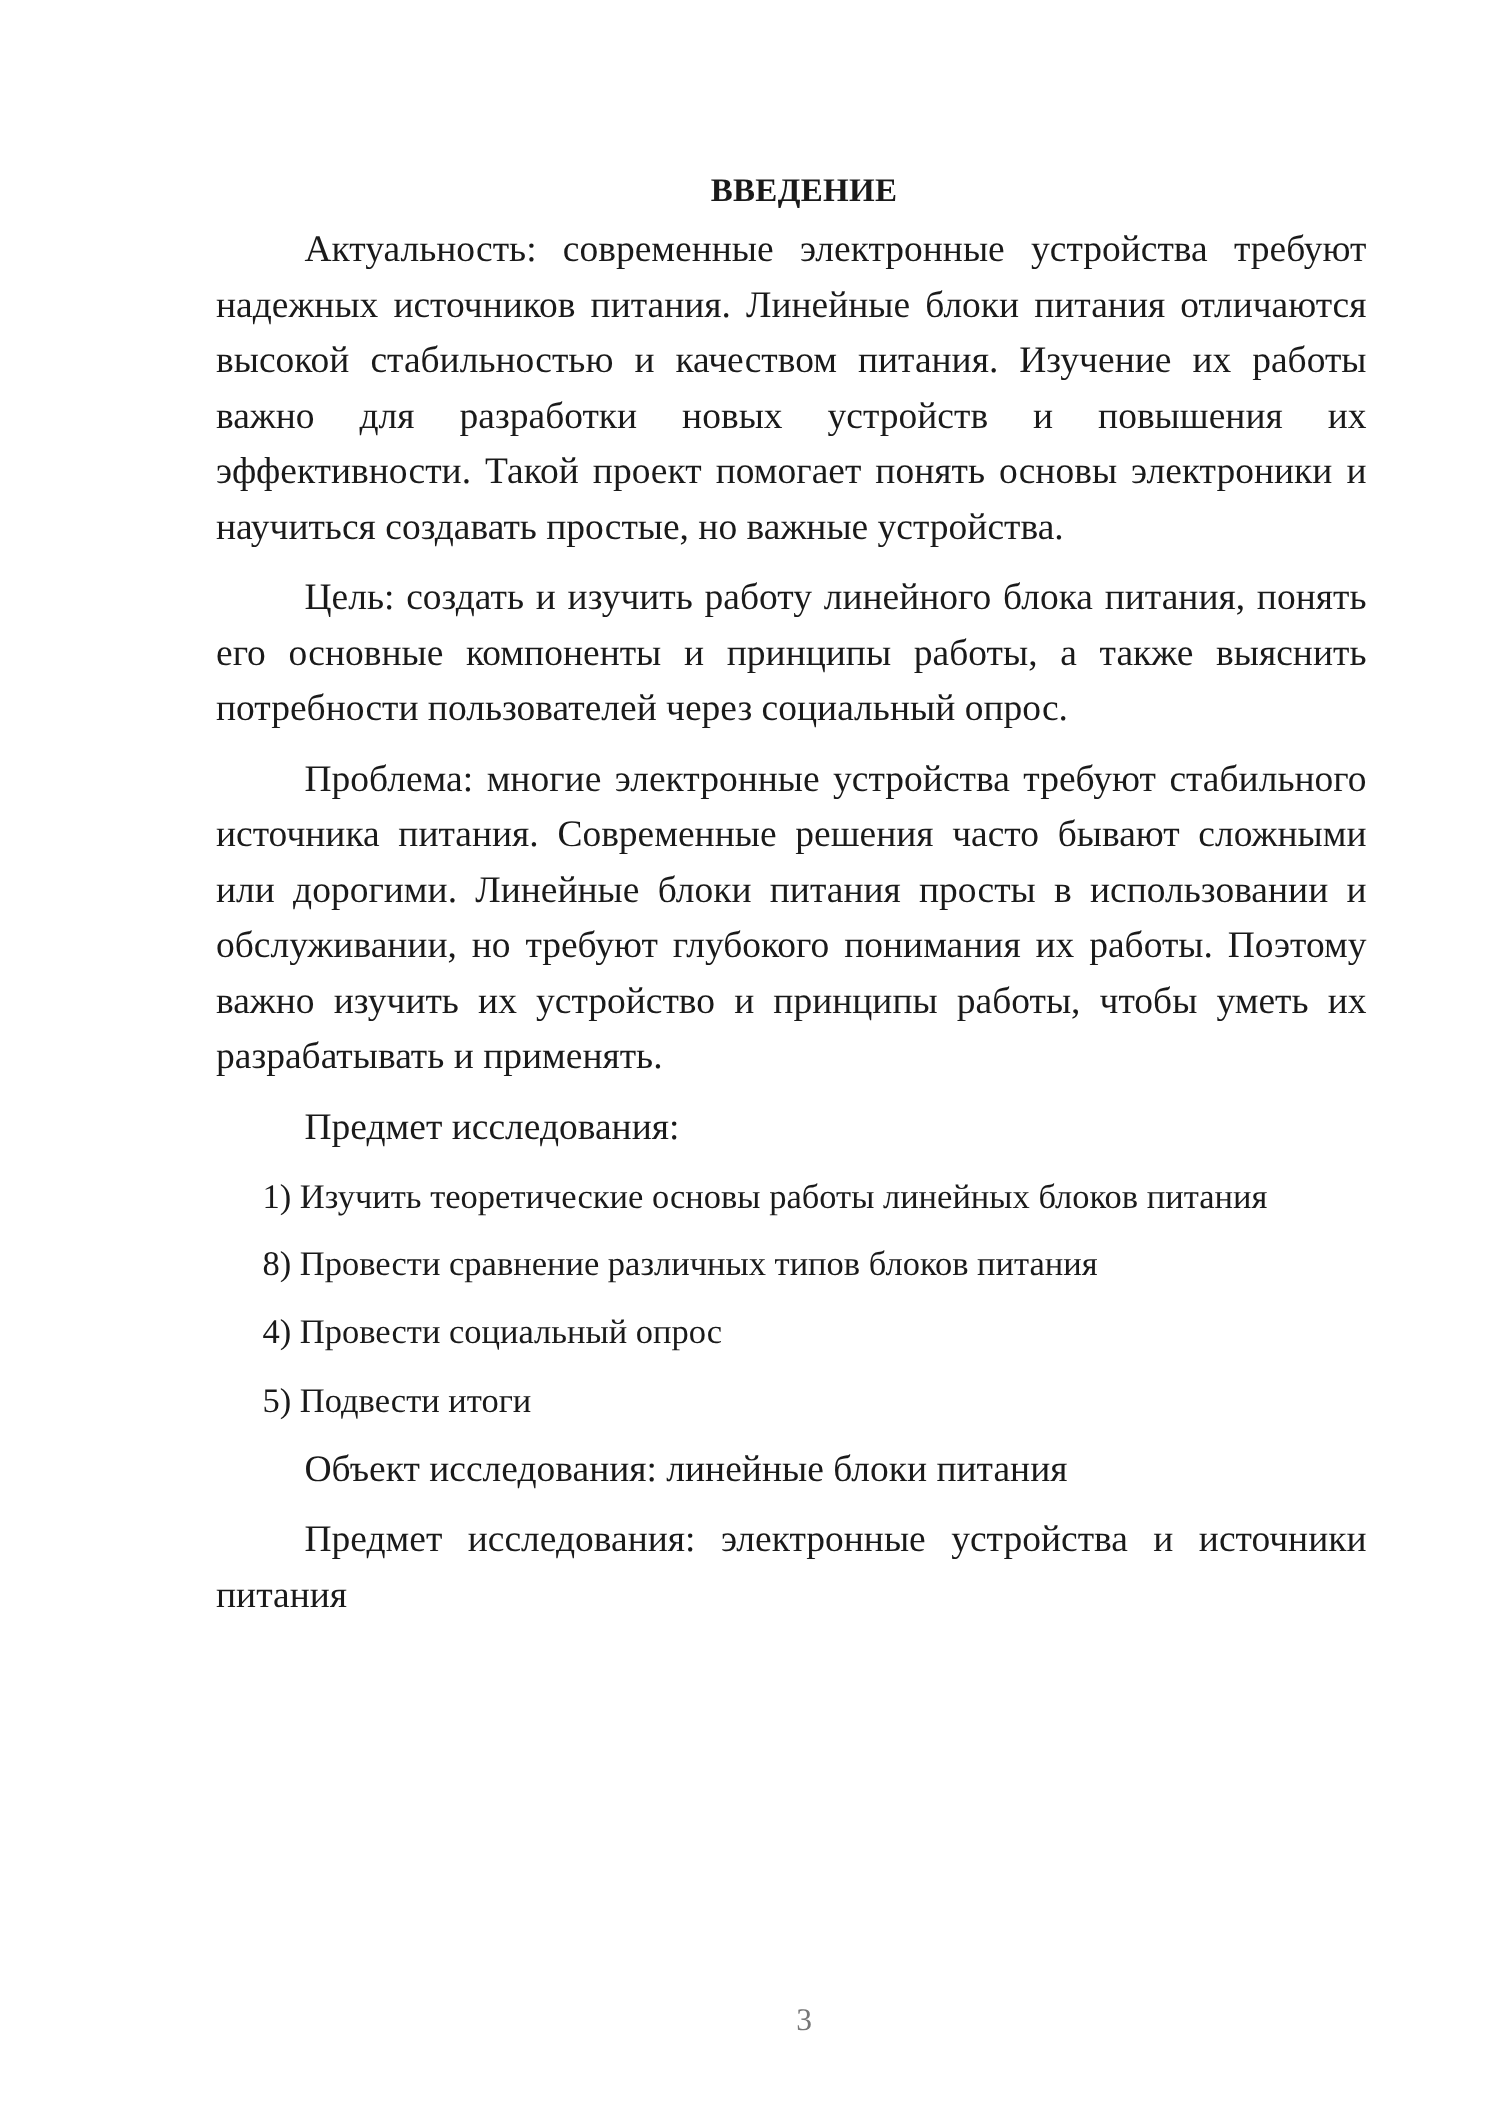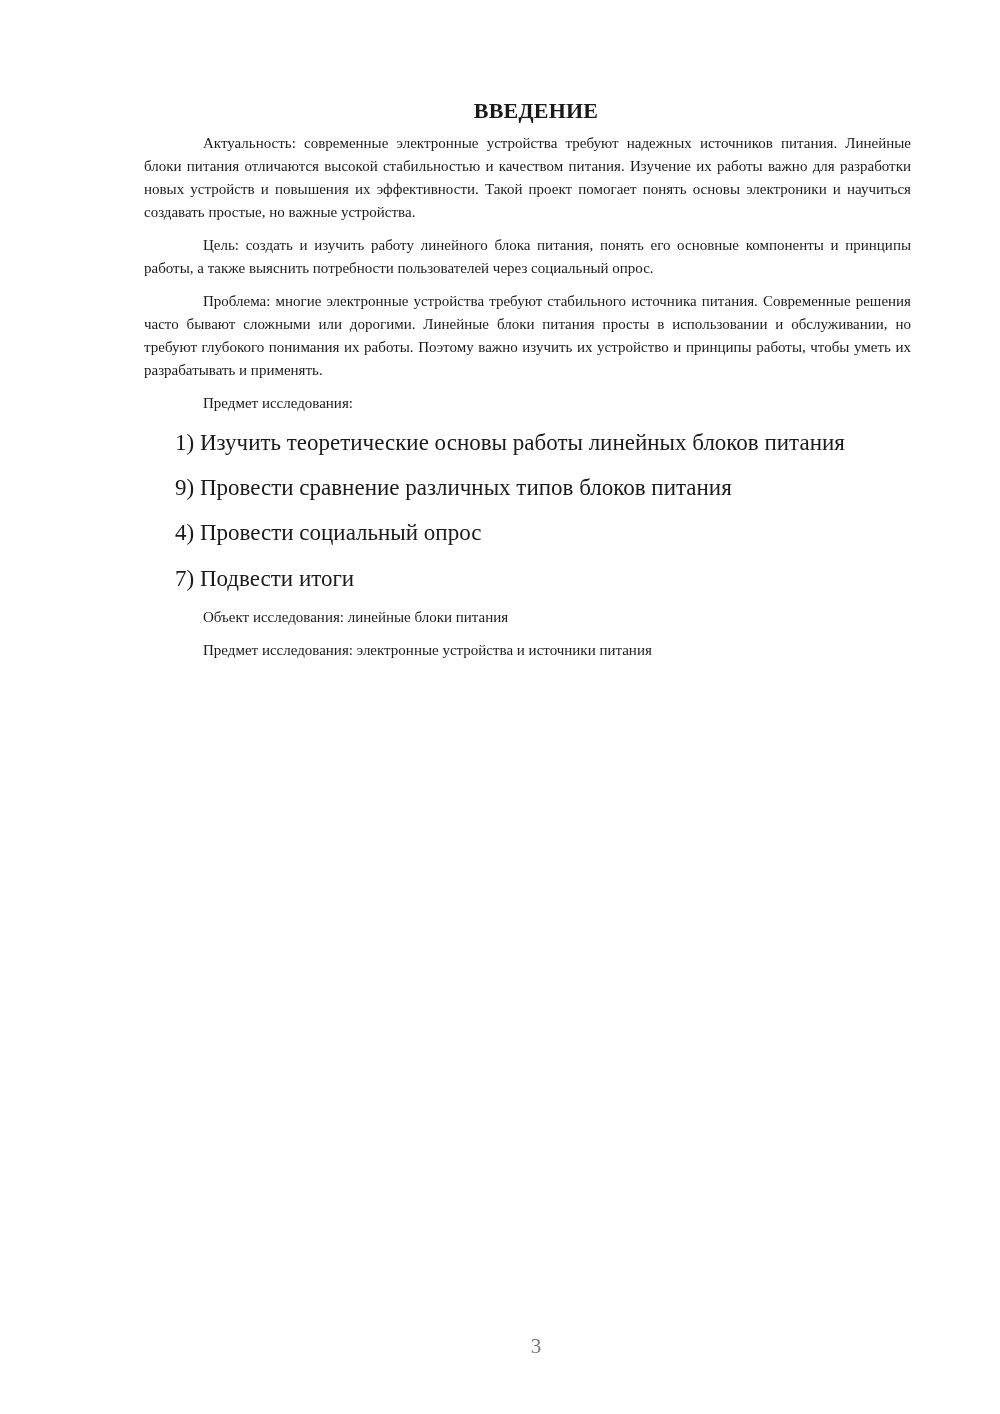--- a/index.html
+++ b/index.html
@@ -11,34 +11,34 @@
       width: 1000px;
       height: 1414px;
       position: relative;
       overflow: hidden;
       font-family: "Liberation Serif", "DejaVu Serif", serif;
       color: #1a1a1a;
     }
     .page {
       position: absolute;
       left: 144px;
-      top: 96px;
+      top: 112px;
       width: 784px;
     }
     .heading {
       text-align: center;
       font-weight: bold;
       font-size: 22px;
       line-height: 30px;
       margin: 0 0 6px 0;
       letter-spacing: 0.2px;
     }
     .para {
-      font-size: 15px;
-      line-height: 23px;
+      font-size: 25px;
+      line-height: 37px;
       text-align: justify;
       text-indent: 59px;
       margin: 0 17px 10px 0;
     }
     .list-item {
       font-size: 23px;
       line-height: 35.2px;
       text-align: justify;
       text-indent: 31px;
       margin: 0 0 10px 0;
@@ -61,22 +61,22 @@
 <div class="page">
   <h1 class="heading">ВВЕДЕНИЕ</h1>
 
   <p class="para">Актуальность: современные электронные устройства требуют надежных источников питания. Линейные блоки питания отличаются высокой стабильностью и качеством питания. Изучение их работы важно для разработки новых устройств и повышения их эффективности. Такой проект помогает понять основы электроники и научиться создавать простые, но важные устройства.</p>
   <p class="para">Цель: создать и изучить работу линейного блока питания, понять его основные компоненты и принципы работы, а также выяснить потребности пользователей через социальный опрос.</p>
   <p class="para">Проблема: многие электронные устройства требуют стабильного источника питания. Современные решения часто бывают сложными или дорогими. Линейные блоки питания просты в использовании и обслуживании, но требуют глубокого понимания их работы. Поэтому важно изучить их устройство и принципы работы, чтобы уметь их разрабатывать и применять.</p>
   <p class="para">Предмет исследования:</p>
 
   <div>
     <p class="list-item">1) Изучить теоретические основы работы линейных блоков питания</p>
-    <p class="list-item">9) Провести сравнение различных типов блоков питания</p>
+    <p class="list-item">8) Провести сравнение различных типов блоков питания</p>
     <p class="list-item">4) Провести социальный опрос</p>
-    <p class="list-item">7) Подвести итоги</p>
+    <p class="list-item">5) Подвести итоги</p>
   </div>
 
   <p class="para">Объект исследования: линейные блоки питания</p>
   <p class="para">Предмет исследования: электронные устройства и источники питания</p>
 </div>
 
 <div class="page-number">3</div>
 
 </body></html>

